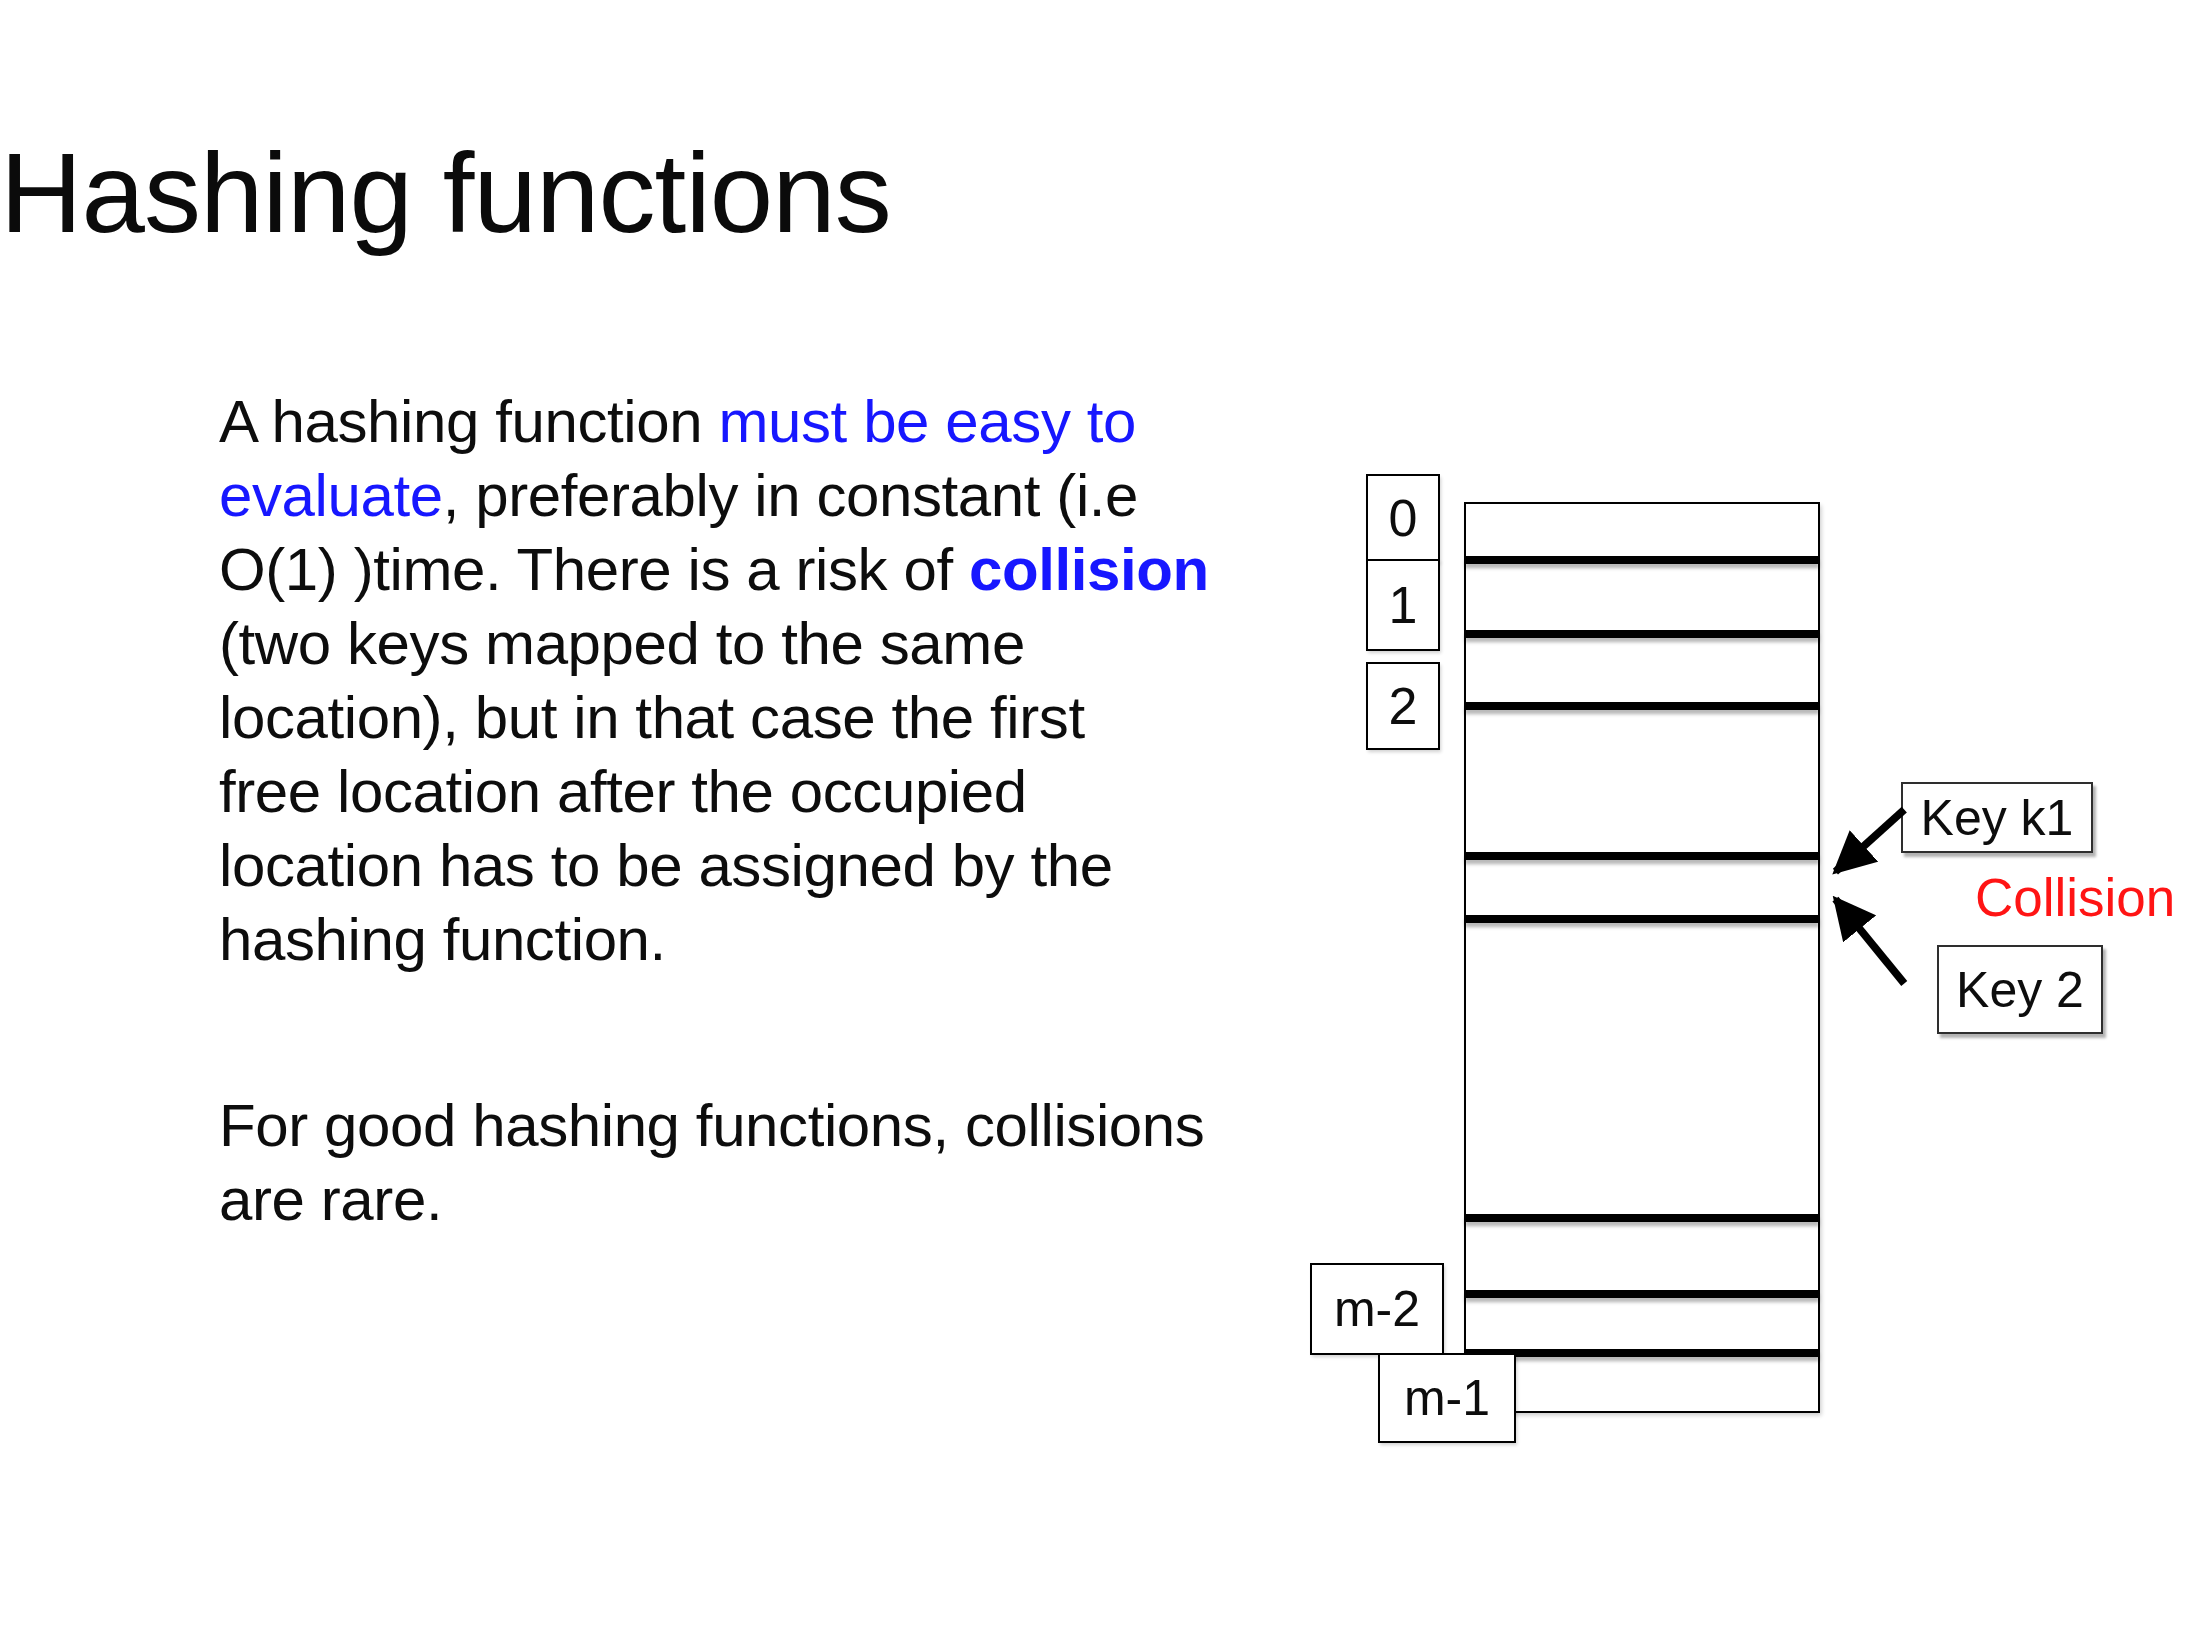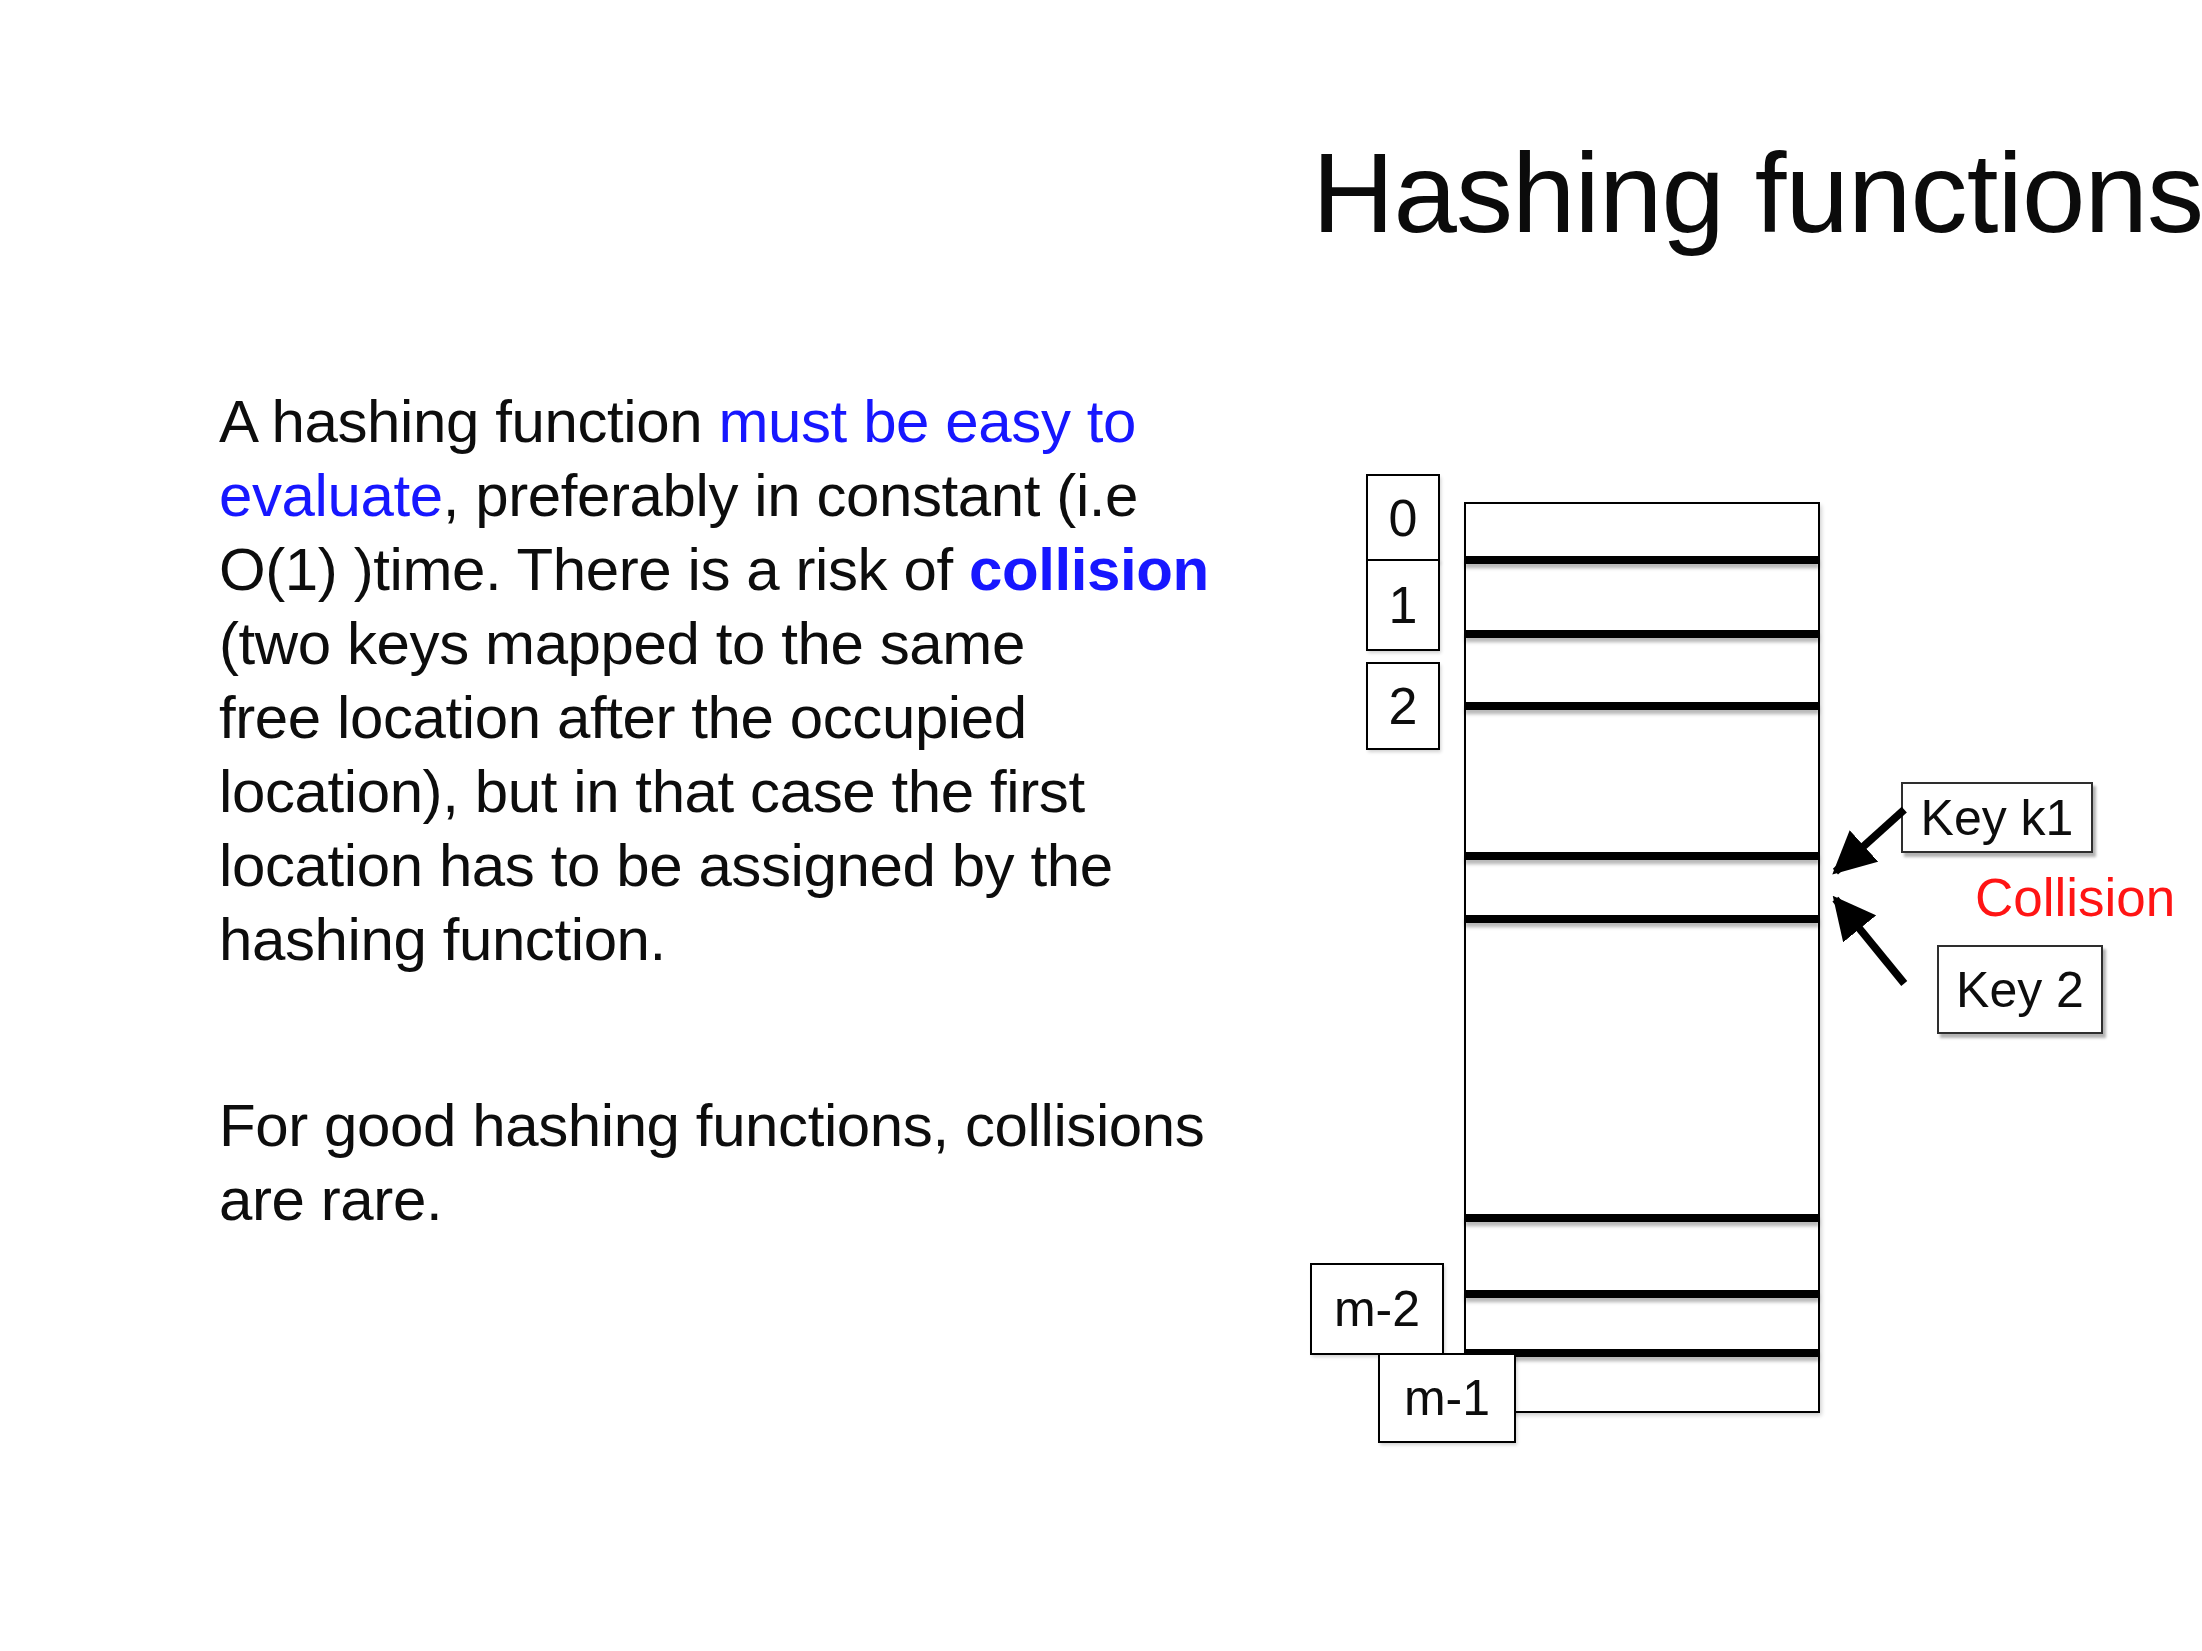--- a/index.html
+++ b/index.html
@@ -8,21 +8,21 @@
     background:#ffffff;
     font-family:"Liberation Sans", sans-serif;
     color:#0d0d0d;
     position:relative;
     overflow:hidden;
   }
 
   
   .title {
     position:absolute; top:127px; left:0; width:100%;
-    margin:0; text-align:right;
+    margin:0; text-align:left;
     font-size:114px; font-weight:400; color:#0b0b0b;
     letter-spacing:-0.9px;
   }
 
   
   .body-text { position:absolute; left:219px; top:385px; }
   .body-line {
     height:74px; line-height:74px;
     font-size:60px; letter-spacing:-0.4px;
     white-space:nowrap;
@@ -87,22 +87,22 @@
 <body>
 
 <h1 class="title">Hashing functions</h1>
 
 <div class="body-text">
   <div class="para para-1" id="para1">
       <div class="body-line"><span class="run-normal">A hashing function </span><span class="run-blue">must be easy to</span></div>
       <div class="body-line"><span class="run-blue">evaluate</span><span class="run-normal">, preferably in constant (i.e</span></div>
       <div class="body-line"><span class="run-normal">O(1) )time. There is a risk of </span><span class="run-blue-bold">collision</span></div>
       <div class="body-line"><span class="run-normal">(two keys mapped to the same</span></div>
+      <div class="body-line"><span class="run-normal">location), but in that case the first</span></div>
       <div class="body-line"><span class="run-normal">free location after the occupied</span></div>
-      <div class="body-line"><span class="run-normal">location), but in that case the first</span></div>
       <div class="body-line"><span class="run-normal">location has to be assigned by the</span></div>
       <div class="body-line"><span class="run-normal">hashing function.</span></div>
     </div>
   <div class="para para-2" id="para2">
       <div class="body-line"><span class="run-normal">For good hashing functions, collisions</span></div>
       <div class="body-line"><span class="run-normal">are rare.</span></div>
     </div>
 </div>
 
 <div>

